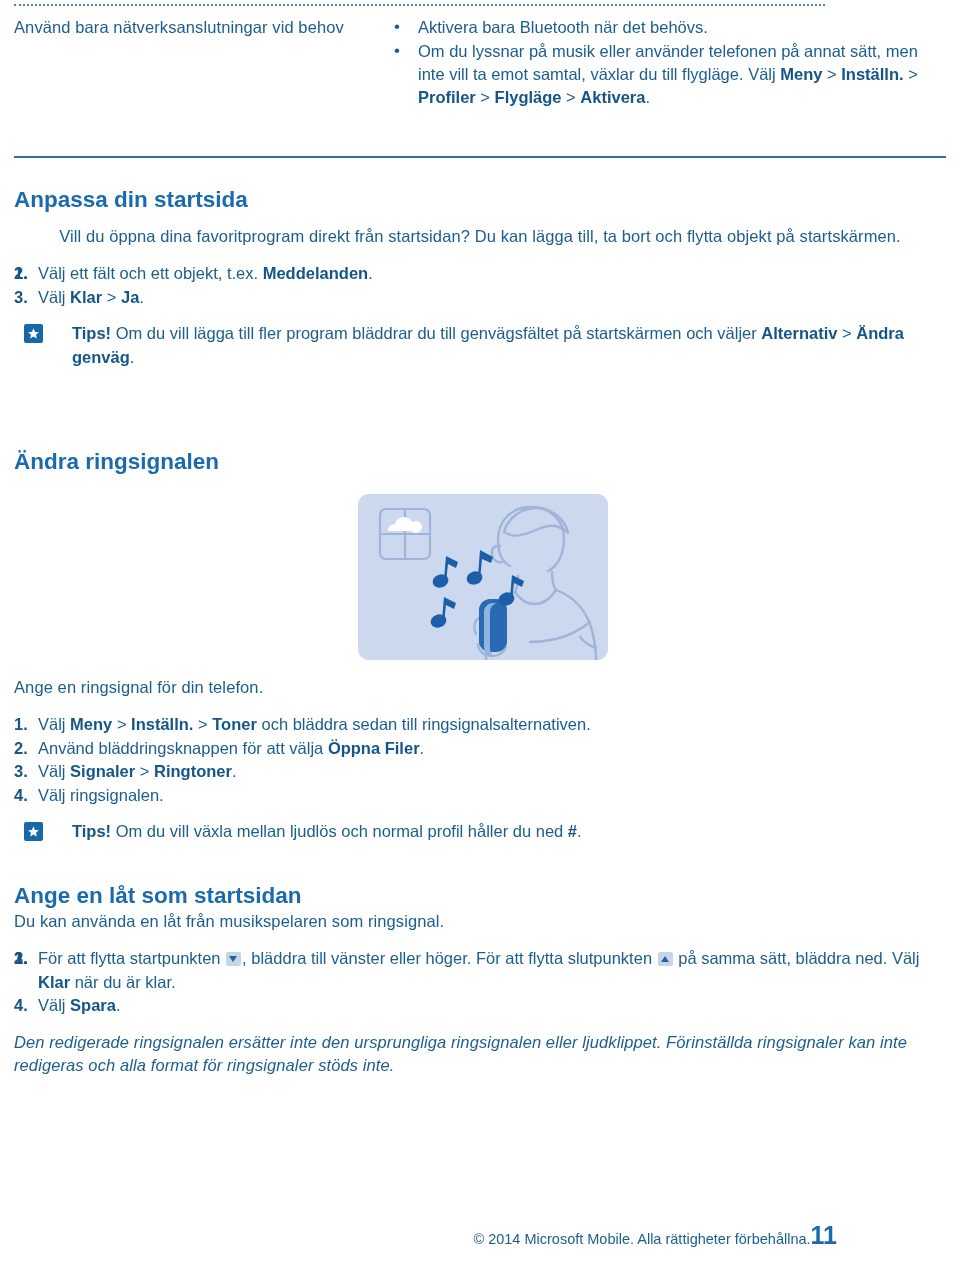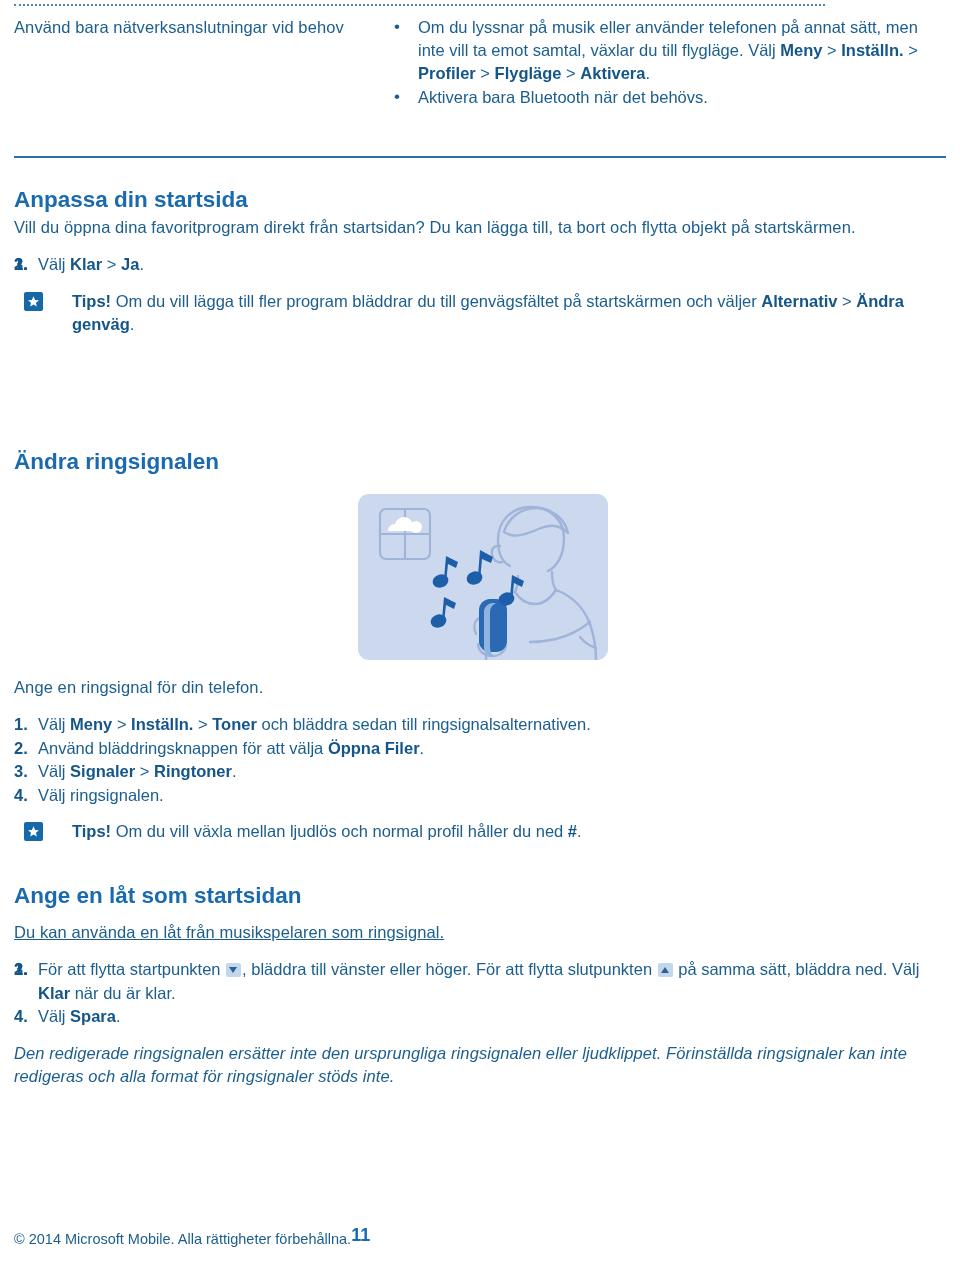--- a/index.html
+++ b/index.html
@@ -185,60 +185,60 @@
   .illustration svg { display: block; }
 
   
   .footer {
     position: absolute;
     left: 14px;
     right: 2px;
     bottom: 16px;
     display: flex;
     align-items: flex-end;
-    justify-content: flex-start;
+    justify-content: flex-end;
     margin-top: 9px;
   }
   .footer-copy {
     font-size: 14.5px;
     line-height: 18px;
     color: #1b5e8e;
   }
   .footer-page {
-    font-size: 18px;
+    font-size: 25px;
     font-weight: bold;
     color: #1a6ab0;
     line-height: 26px;
   }
 </style>
 </head>
 <body>
 
 <div class="page">
 
   <div class="dotted-rule"></div>
 
   <div class="intro-table">
     <div class="intro-left body-text">Använd bara nätverksanslutningar vid behov</div>
     <div class="intro-right">
       <ul class="bullets">
+        <li>Aktivera bara Bluetooth när det behövs.</li>
         <li>Om du lyssnar på musik eller använder telefonen på annat sätt, men inte vill ta emot samtal, växlar du till flygläge. Välj <b>Meny</b> &gt; <b>Inställn.</b> &gt; <b>Profiler</b> &gt; <b>Flygläge</b> &gt; <b>Aktivera</b>.</li>
-        <li>Aktivera bara Bluetooth när det behövs.</li>
       </ul>
     </div>
   </div>
 
   <div class="solid-rule" style="top:156px;"></div>
 
   <div class="block" style="top:186px;">
     <h2 class="section-title">Anpassa din startsida</h2>
-    <div class="body-text" style="margin-top:2px;">Vill du öppna dina favoritprogram direkt från startsidan? Du kan lägga till, ta bort och flytta objekt på startskärmen.</div>
+    <div class="body-text" style="margin-top:11px;text-align:center;">Vill du öppna dina favoritprogram direkt från startsidan? Du kan lägga till, ta bort och flytta objekt på startskärmen.</div>
     <ol class="steps" style="margin-top:14px;">
       <li><span class="num">1.</span></li>
-      <li><span class="num">2.</span></li>
+      <li><span class="num">2.</span><span>Välj ett fält och ett objekt, t.ex. <b>Meddelanden</b>.</span></li>
       <li><span class="num">3.</span><span>Välj <b>Klar</b> &gt; <b>Ja</b>.</span></li>
     </ol>
     <div class="tip" style="margin-top:13px;">
       <span class="tip-icon">
         <svg width="13" height="13" viewBox="0 0 24 24" aria-hidden="true">
           <polygon fill="#ffffff" points="12,2.4 14.9,9.0 22,9.6 16.6,14.3 18.2,21.2 12,17.5 5.8,21.2 7.4,14.3 2,9.6 9.1,9.0"></polygon>
         </svg>
       </span>
       <span><b>Tips!</b> Om du vill lägga till fler program bläddrar du till genvägsfältet på startskärmen och väljer <b>Alternativ</b> &gt; <b>Ändra genväg</b>.</span>
     </div>
@@ -331,21 +331,21 @@
         <svg width="13" height="13" viewBox="0 0 24 24" aria-hidden="true">
           <polygon fill="#ffffff" points="12,2.4 14.9,9.0 22,9.6 16.6,14.3 18.2,21.2 12,17.5 5.8,21.2 7.4,14.3 2,9.6 9.1,9.0"></polygon>
         </svg>
       </span>
       <span><b>Tips!</b> Om du vill växla mellan ljudlös och normal profil håller du ned <b>#</b>.</span>
     </div>
   </div>
 
   <div class="block" style="top:882px;">
     <h2 class="section-title">Ange en låt som startsidan</h2>
-    <div class="body-text" style="margin-top:11px;text-decoration:underline;">Du kan använda en låt från musikspelaren som ringsignal.</div>
+    <div class="body-text" style="">Du kan använda en låt från musikspelaren som ringsignal.</div>
     <ol class="steps" style="margin-top:14px;">
       <li><span class="num">1.</span></li>
       <li><span class="num">2.</span></li>
       <li><span class="num">3.</span><span>För att flytta startpunkten <span class="arrow-badge down"></span>, bläddra till vänster eller höger. För att flytta slutpunkten <span class="arrow-badge up"></span> på samma sätt, bläddra ned. Välj <b>Klar</b> när du är klar.</span></li>
       <li><span class="num">4.</span><span>Välj <b>Spara</b>.</span></li>
     </ol>
     <div class="body-text" style="margin-top:13px;font-style:italic;">Den redigerade ringsignalen ersätter inte den ursprungliga ringsignalen eller ljudklippet. Förinställda ringsignaler kan inte redigeras och alla format för ringsignaler stöds inte.</div>
   </div>
 
   <div class="footer">

